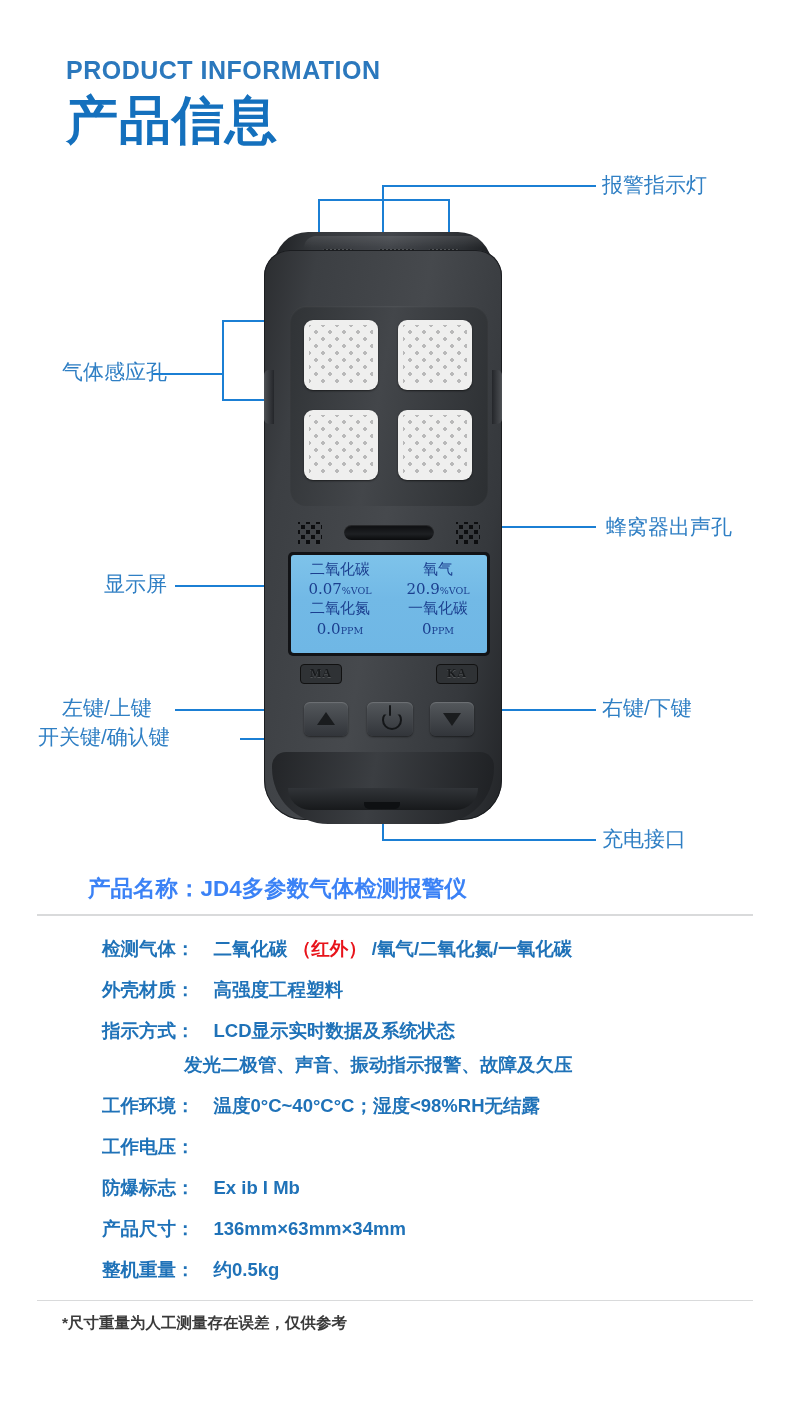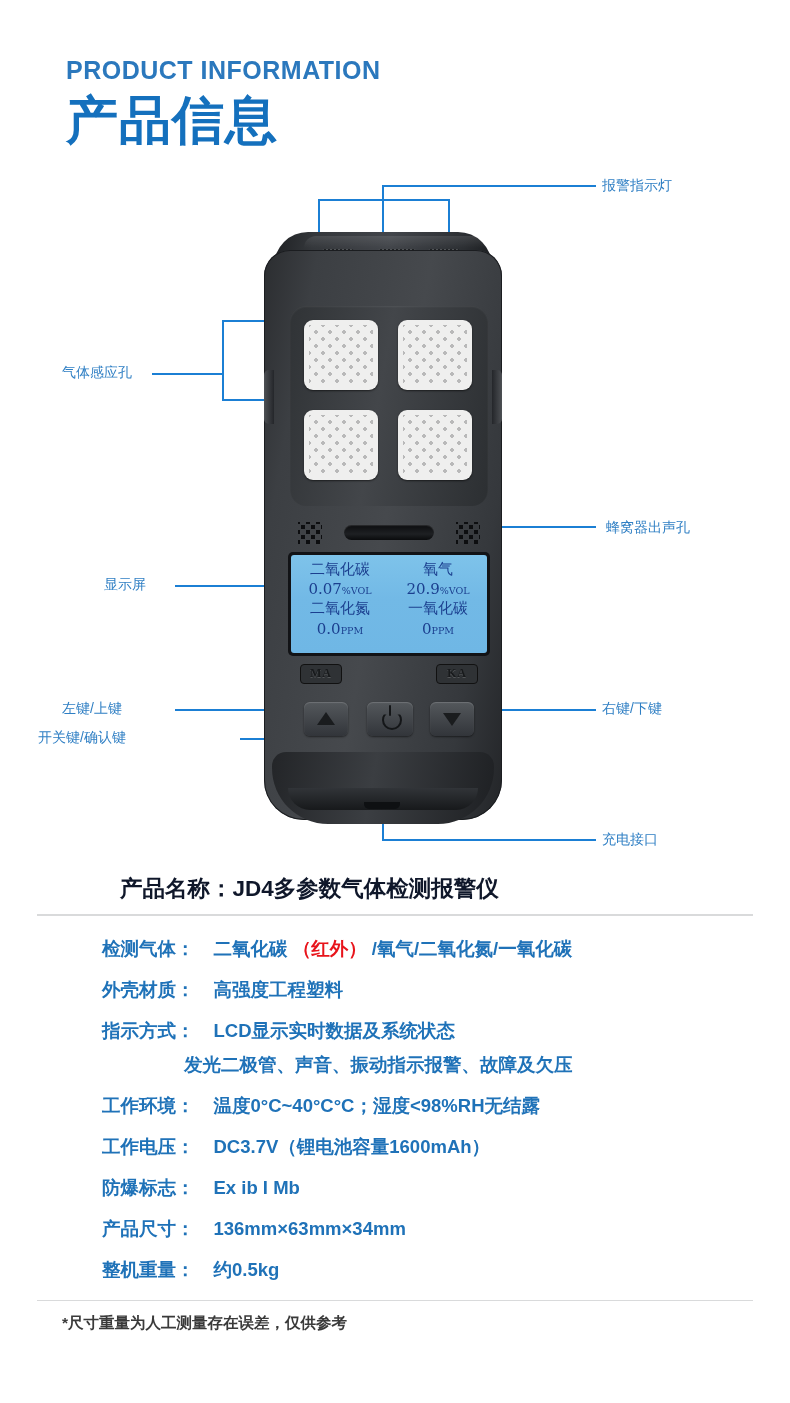--- a/index.html
+++ b/index.html
@@ -17,21 +17,21 @@
   .header-cn{
     font-size:52px;font-weight:bold;color:#1470bd;line-height:62px;
     margin-top:4px;letter-spacing:1px;
   }
 
   
   .stage{position:absolute;left:0;top:160px;width:790px;height:700px;}
 
   
   .callout{
-    position:absolute;font-size:14px;color:#2f7fc4;white-space:nowrap;
+    position:absolute;font-size:21px;color:#2f7fc4;white-space:nowrap;
     line-height:18px;
   }
   .callout.right{text-align:left;}
   .callout.left{text-align:right;}
 
   
   .ln{position:absolute;background:#1b7fd4;}
   .ln.h{height:2px;}
   .ln.v{width:2px;}
 
@@ -200,21 +200,21 @@
     background:linear-gradient(180deg,#313438,#17191b);
   }
   .port-notch{
     position:absolute;left:106px;top:570px;width:36px;height:7px;
     background:#0e1012;border-radius:0 0 5px 5px;
   }
 
   
   .specs{position:absolute;left:0;top:872px;width:790px;}
   .spec-title{
-    margin-left:120px;font-size:22.5px;font-weight:bold;color:#0f172a;
+    margin-left:88px;font-size:22.5px;font-weight:bold;color:#3b82f6;
     line-height:34px;
   }
   .rule{
     margin:8px auto 0 auto;width:716px;height:1.5px;background:#d9dadb;
   }
   .spec-list{margin-top:12px;padding-left:6px;}
   .spec-row{
     display:flex;margin-left:96px;line-height:27px;padding:7px 0;
     font-size:18.5px;color:#1f72b8;font-weight:bold;
   }
@@ -387,21 +387,20 @@
       <span class="spec-value">发光二极管、声音、振动指示报警、故障及欠压</span>
     </div>
 
     <div class="spec-row">
       <span class="spec-label">工作环境：</span>
       <span class="spec-value">温度0°C~40°C°C；湿度&lt;98%RH无结露</span>
     </div>
 
     <div class="spec-row">
       <span class="spec-label">工作电压：</span>
-      <span class="spec-value">DC3.7V（锂电池容量1600mAh）</span>
     </div>
 
     <div class="spec-row">
       <span class="spec-label">防爆标志：</span>
       <span class="spec-value">Ex ib I Mb</span>
     </div>
 
     <div class="spec-row">
       <span class="spec-label">产品尺寸：</span>
       <span class="spec-value">136mm×63mm×34mm</span>

